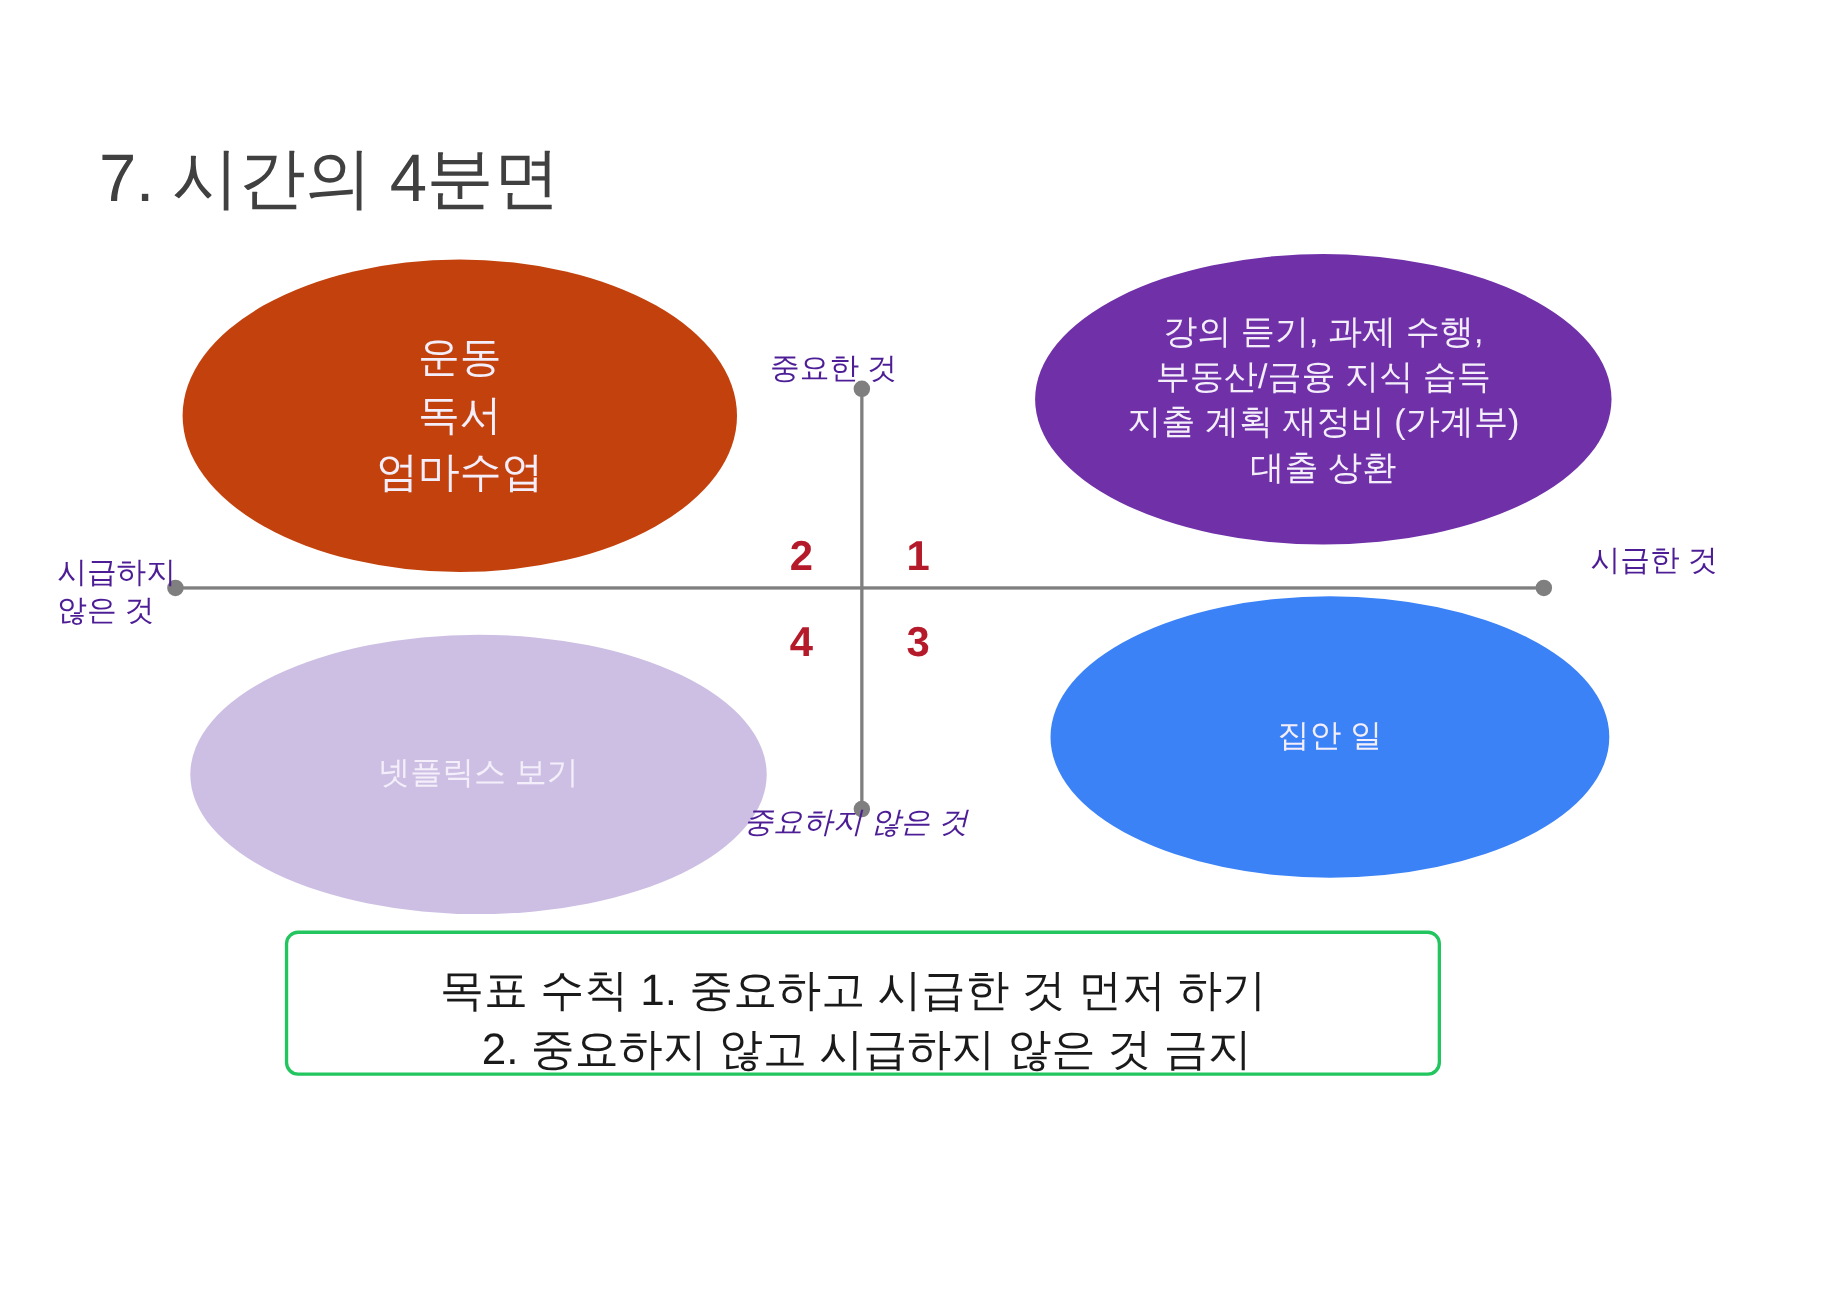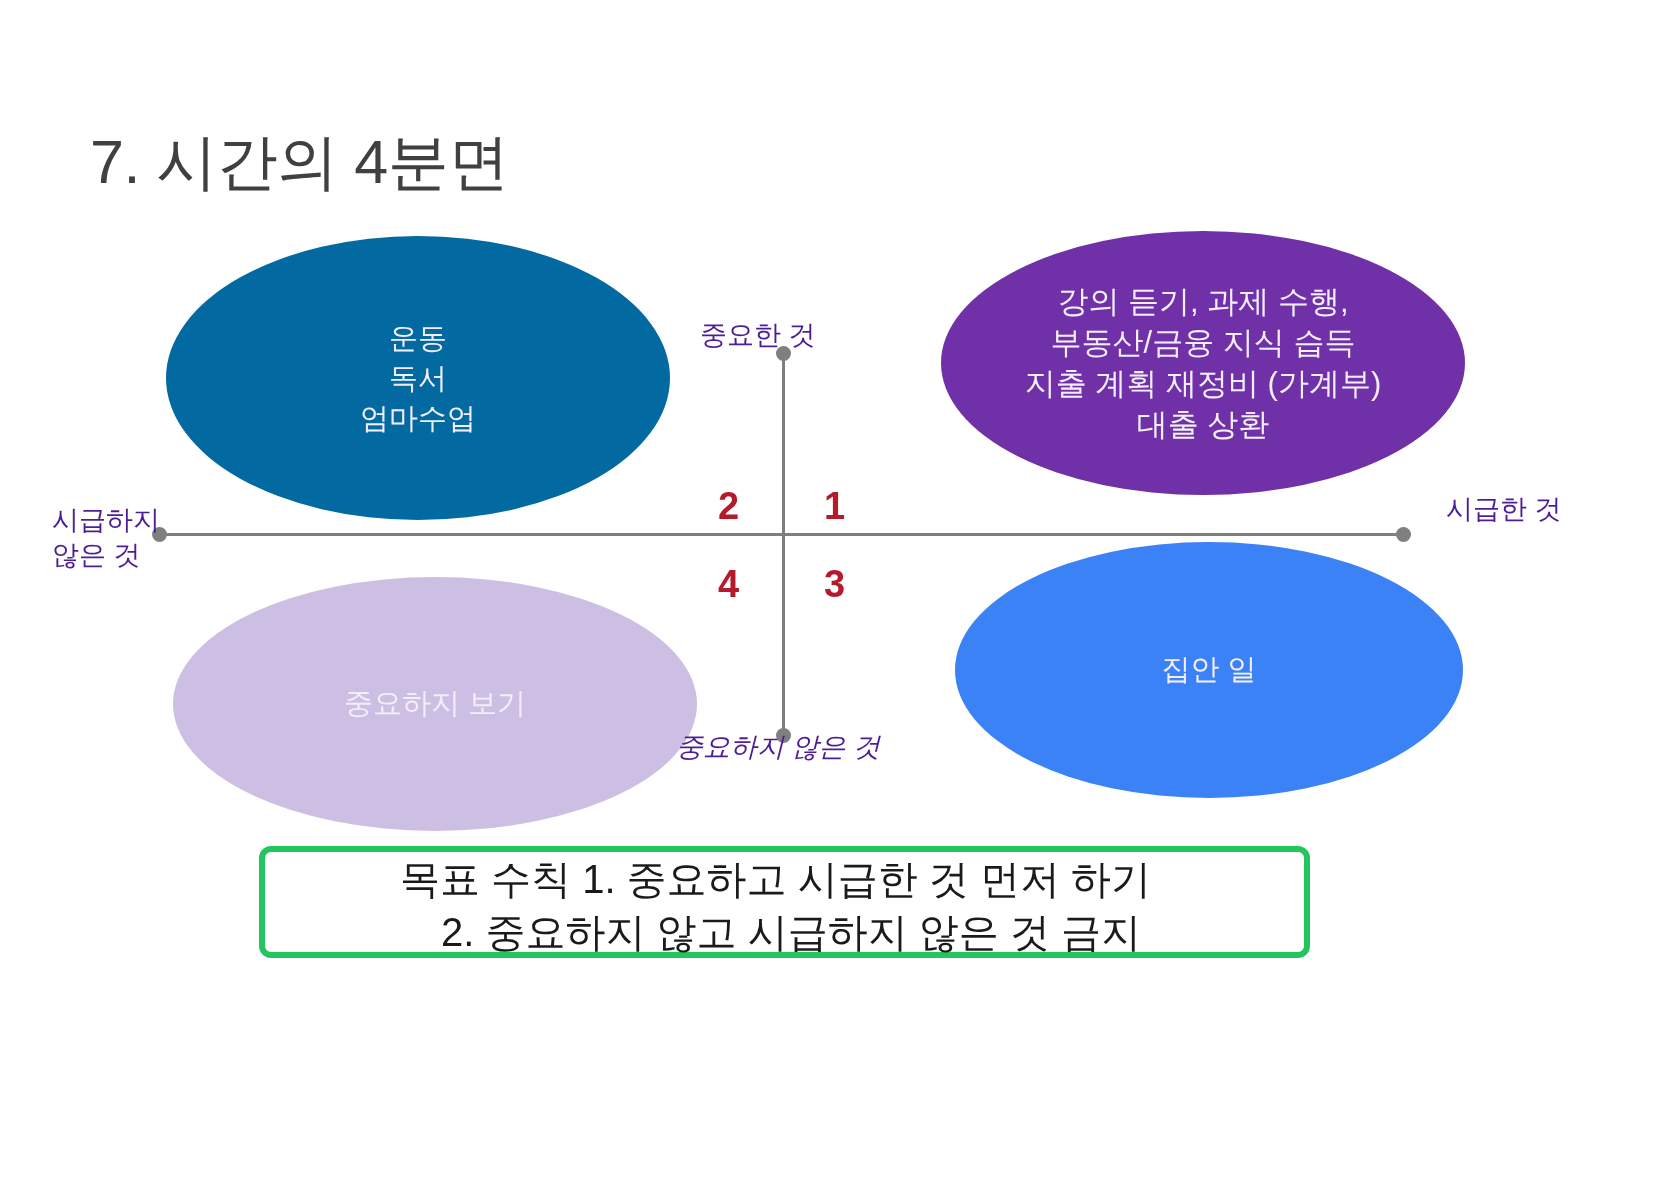--- a/index.html
+++ b/index.html
@@ -46,22 +46,22 @@
     width: 100%;
     padding: 0 10px;
     box-sizing: border-box;
   }
 
   #ellipse-q2 {
     left: 166px;
     top: 236px;
     width: 504px;
     height: 284px;
-    background: #0369a1;
-    font-size: 29px;
+    background: #c2410c;
+    font-size: 38px;
     line-height: 1.38;
   }
 
   #ellipse-q1 {
     left: 941px;
     top: 231px;
     width: 524px;
     height: 264px;
     background: #6f30a8;
     font-size: 31px;
@@ -140,26 +140,26 @@
   #quad-2 { left: 718px; top: 485px; }
   #quad-3 { left: 824px; top: 563px; }
   #quad-4 { left: 718px; top: 563px; }
 
   
   #goal-box {
     position: absolute;
     left: 259px;
     top: 846px;
     width: 1051px;
-    height: 112px;
-    border: 6px solid #22c55e;
+    height: 132px;
+    border: 3px solid #22c55e;
     border-radius: 12px;
     background: #ffffff;
     box-sizing: border-box;
-    padding: 1px 28px 0 28px;
+    padding: 26px 28px 0 28px;
   }
   #goal-line-1 {
     font-size: 40px;
     line-height: 1.32;
     color: #1a1a1a;
     text-align: center;
     padding-right: 18px;
   }
   #goal-line-2 {
     font-size: 40px;
@@ -178,21 +178,21 @@
 
   <div class="ellipse" id="ellipse-q2">
     <div class="etext">운동<br>독서<br>엄마수업</div>
   </div>
 
   <div class="ellipse" id="ellipse-q1">
     <div class="etext">강의 듣기, 과제 수행,<br>부동산/금융 지식 습득<br>지출 계획 재정비 (가계부)<br>대출 상환</div>
   </div>
 
   <div class="ellipse" id="ellipse-q4">
-    <div class="etext">중요하지 보기</div>
+    <div class="etext">넷플릭스 보기</div>
   </div>
 
   <div class="ellipse" id="ellipse-q3">
     <div class="etext">집안 일</div>
   </div>
 
   <div id="axis-horizontal"></div>
   <div id="axis-vertical"></div>
   <div class="axis-dot" id="dot-left"></div>
   <div class="axis-dot" id="dot-right"></div>

